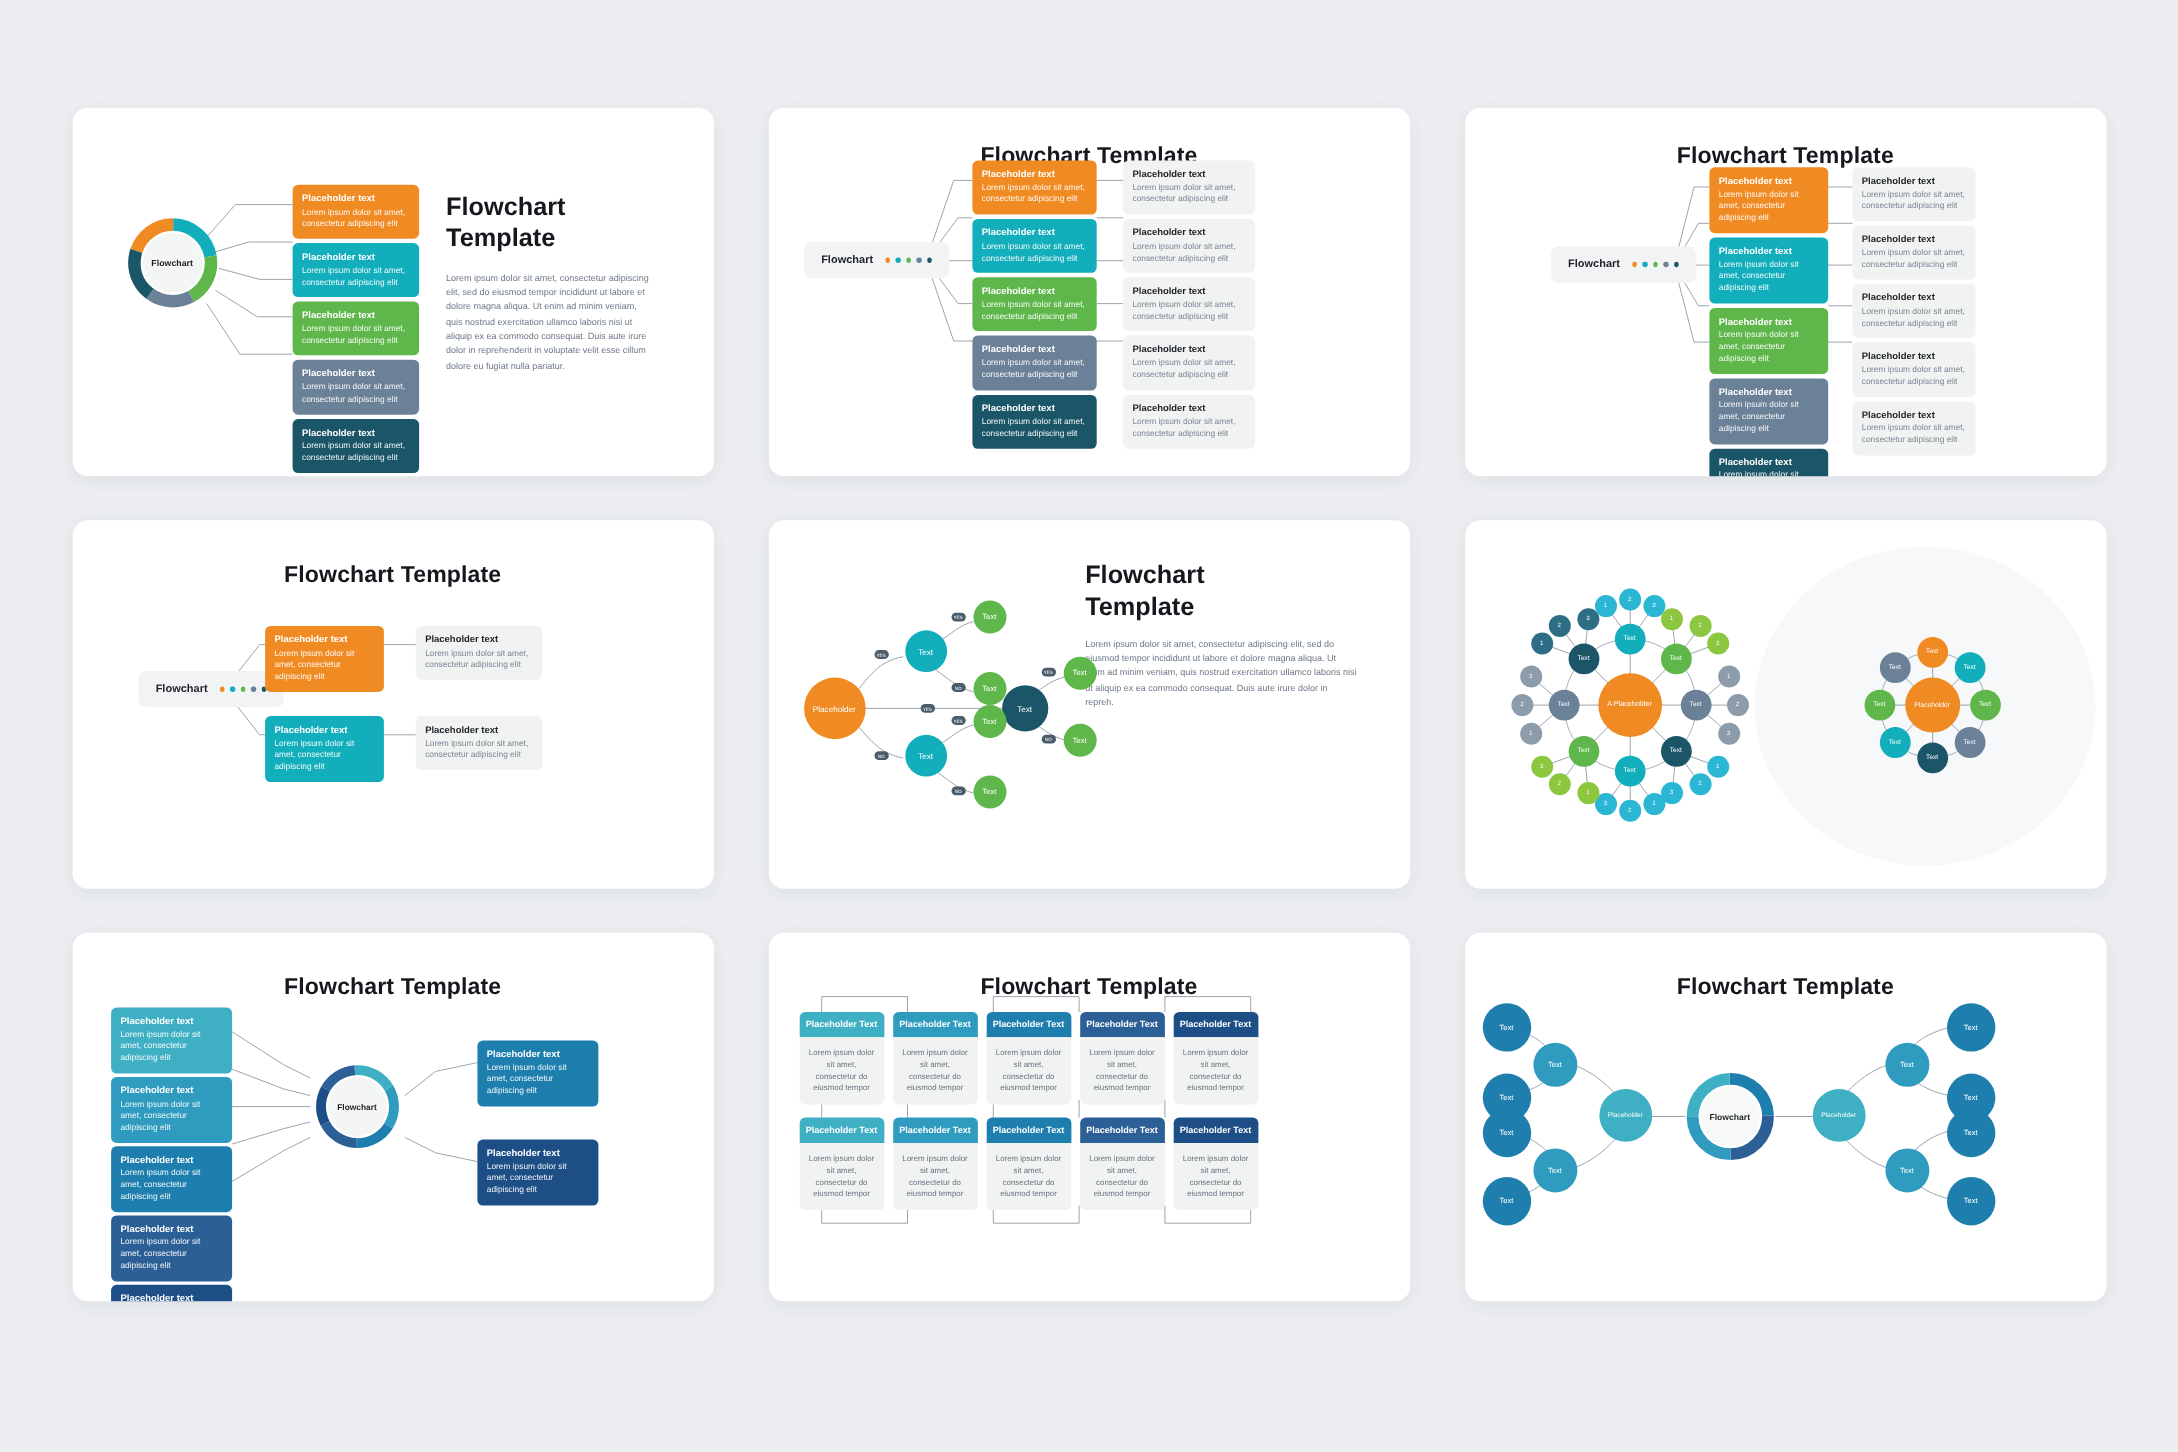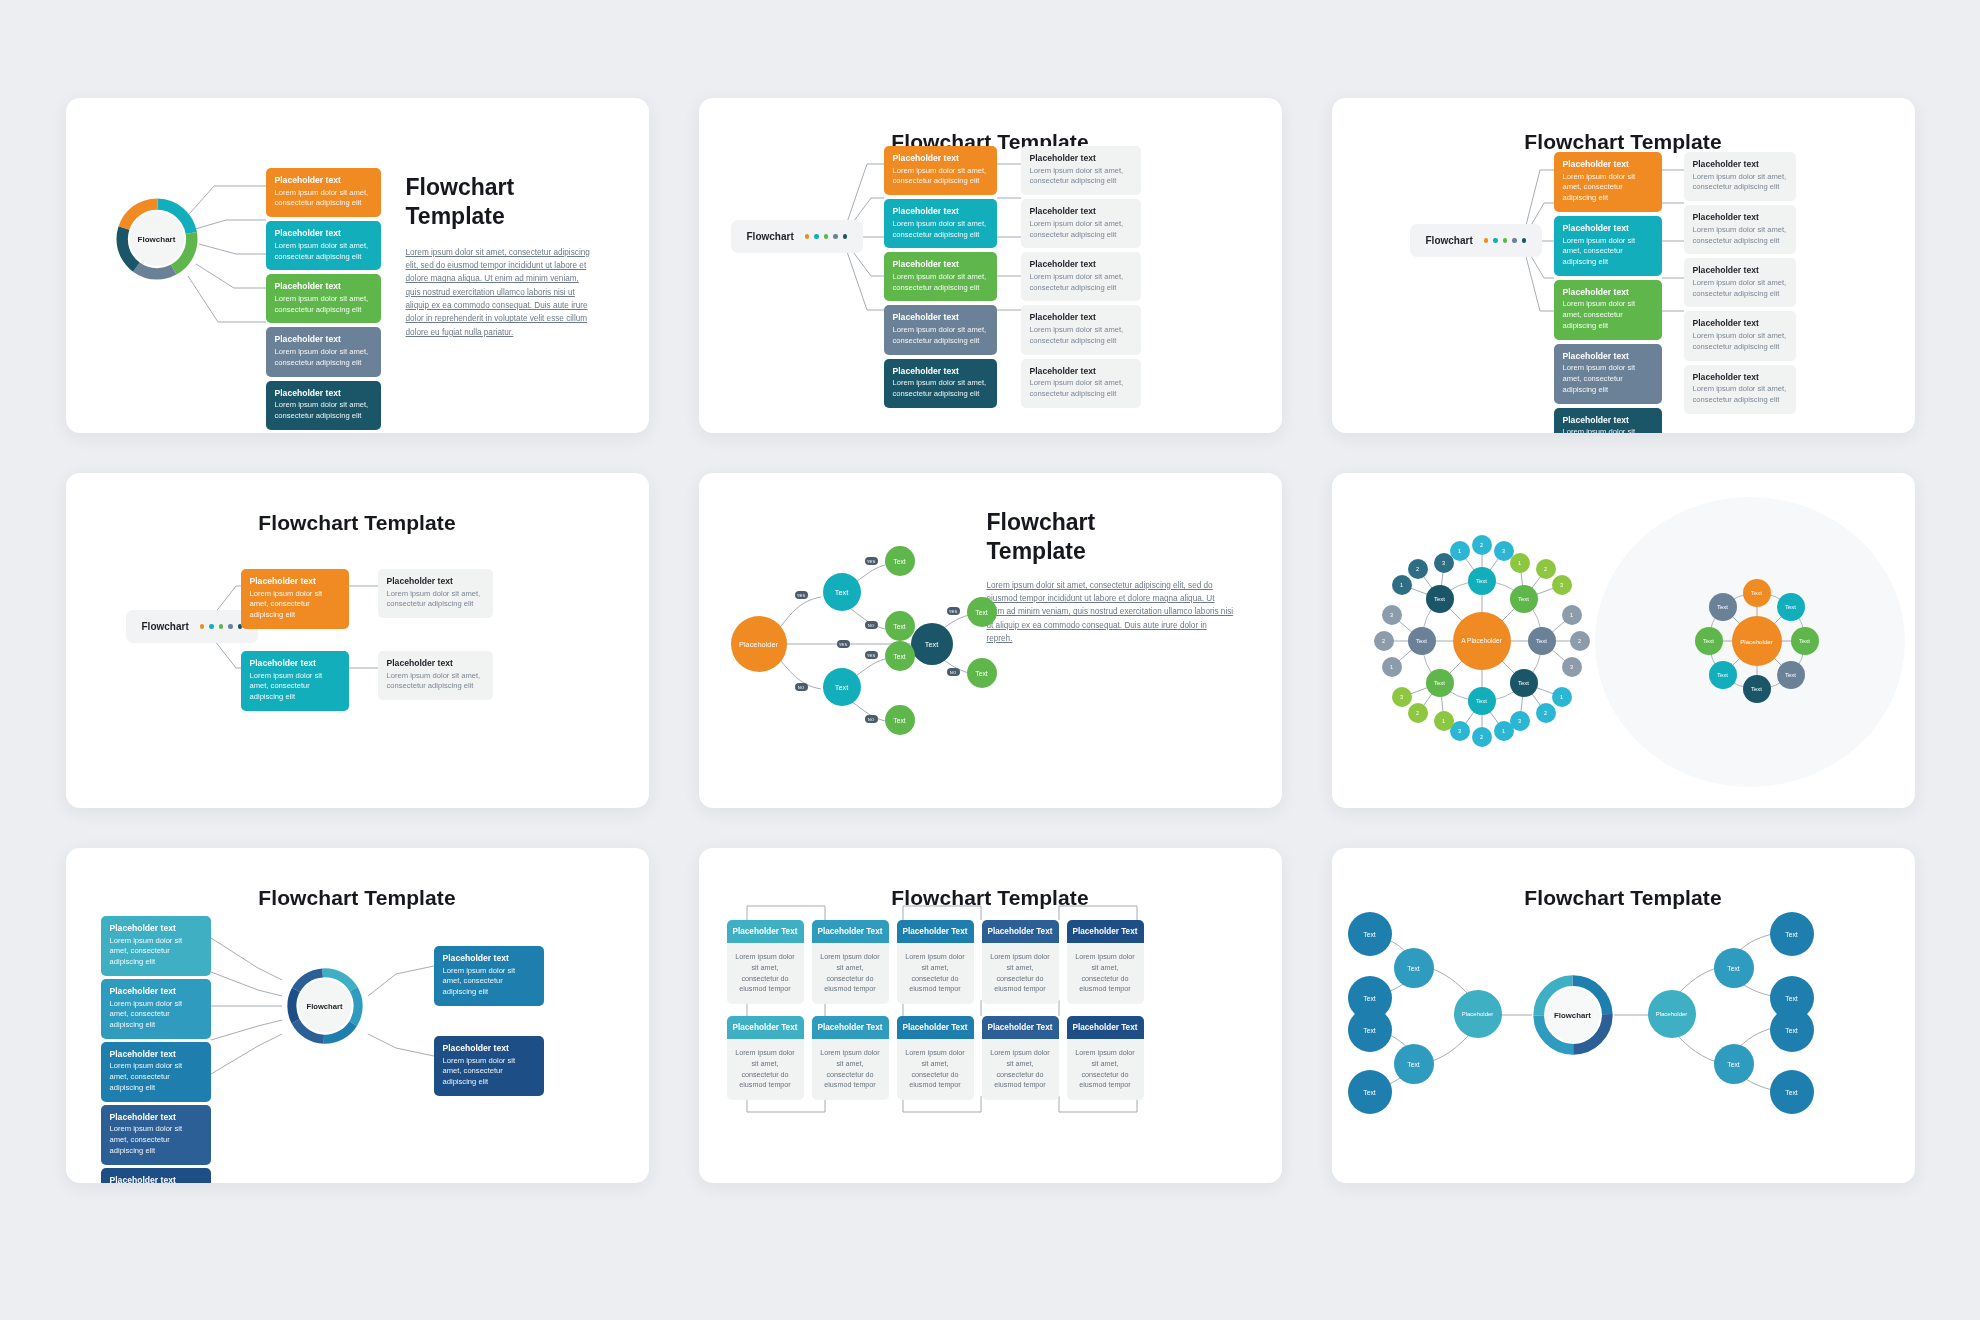--- a/index.html
+++ b/index.html
@@ -33,21 +33,21 @@
   .title-left { font-size: 23px; font-weight: bold; color: #16181d; line-height: 1.28; }
 
   
   .cbox { border-radius: 5px; padding: 7px 9px 8px; }
   .cbox .h { font-size: 8.6px; font-weight: bold; color: #fff; line-height: 1.35; }
   .cbox .b { font-size: 7.6px; color: rgba(255,255,255,.93); line-height: 1.42; margin-top: 1px; }
   .gbox { background: #f1f2f2; border-radius: 5px; padding: 7px 9px 8px; }
   .gbox .h { font-size: 8.6px; font-weight: bold; color: #1d2026; line-height: 1.35; }
   .gbox .b { font-size: 7.6px; color: #7b8794; line-height: 1.42; margin-top: 1px; }
 
-  .para { font-size: 8.2px; color: #6d7988; line-height: 1.62; text-decoration: underline; }
+  .para { font-size: 8.2px; color: #6d7988; line-height: 1.62; }
 
   .hubpill {
     background: #f2f3f4; border-radius: 7px;
     display: flex; align-items: center; gap: 11px;
     padding: 11px 16px;
   }
   .hubpill .lbl { font-size: 10px; font-weight: bold; color: #1d2026; }
   .dots { display: flex; gap: 5px; }
   .dots i { width: 4.5px; height: 4.5px; border-radius: 50%; display: block; }
 

